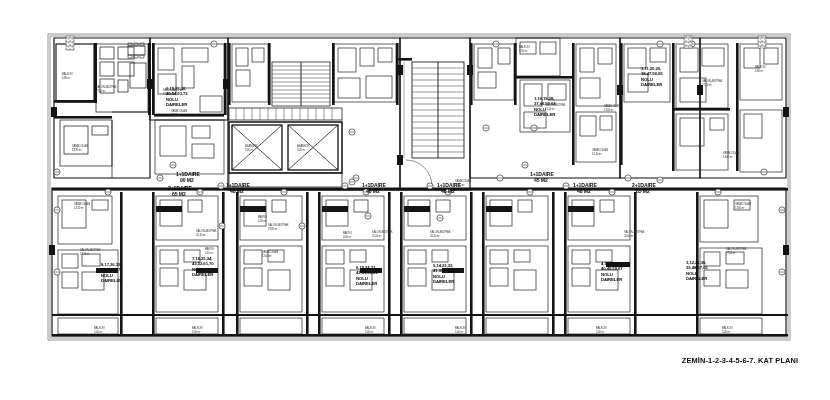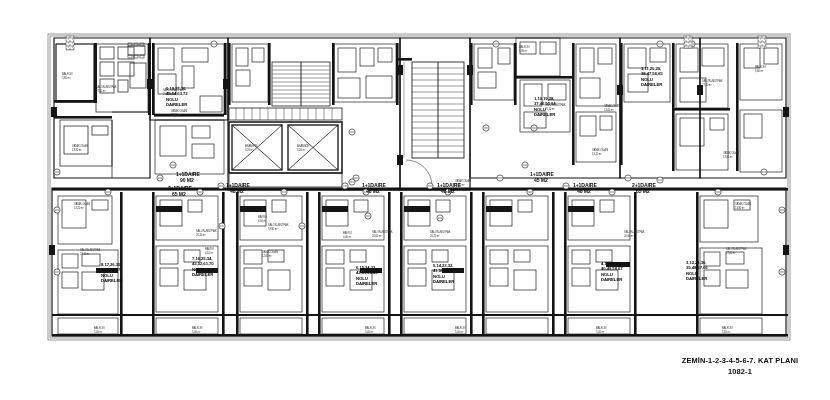--- a/index.html
+++ b/index.html
@@ -502,15 +502,14 @@
       <div class="lbl t-room" style="left: 596px; top: 327px;"><div>BALKON</div><div>5,00 m²</div></div>
       <div class="lbl t-room" style="left: 726px; top: 248px;"><div>SALON+MUTFAK</div><div>27,00 m²</div></div>
       <div class="lbl t-room" style="left: 735px; top: 203px;"><div>YATAK ODASI</div><div>13,80 m²</div></div>
       <div class="lbl t-room" style="left: 723px; top: 152px;"><div>YATAK ODASI</div><div>13,60 m²</div></div>
       <div class="lbl t-room" style="left: 702px; top: 80px;"><div>SALON+MUTFAK</div><div>27,20 m²</div></div>
       <div class="lbl t-room" style="left: 755px; top: 66px;"><div>BALKON</div><div>5,60 m²</div></div>
       <div class="lbl t-room" style="left: 722px; top: 327px;"><div>BALKON</div><div>5,40 m²</div></div>
     </div>
 
   <div class="lbl t-title center" style="left:655px;top:357px;width:170px;">ZEMİN-1-2-3-4-5-6-7. KAT PLANI</div>
-  <div class="lbl t-sub center" style="left:655px;top:368px;width:170px;">1082-1</div>
 
 </div>
 
 </body></html>

